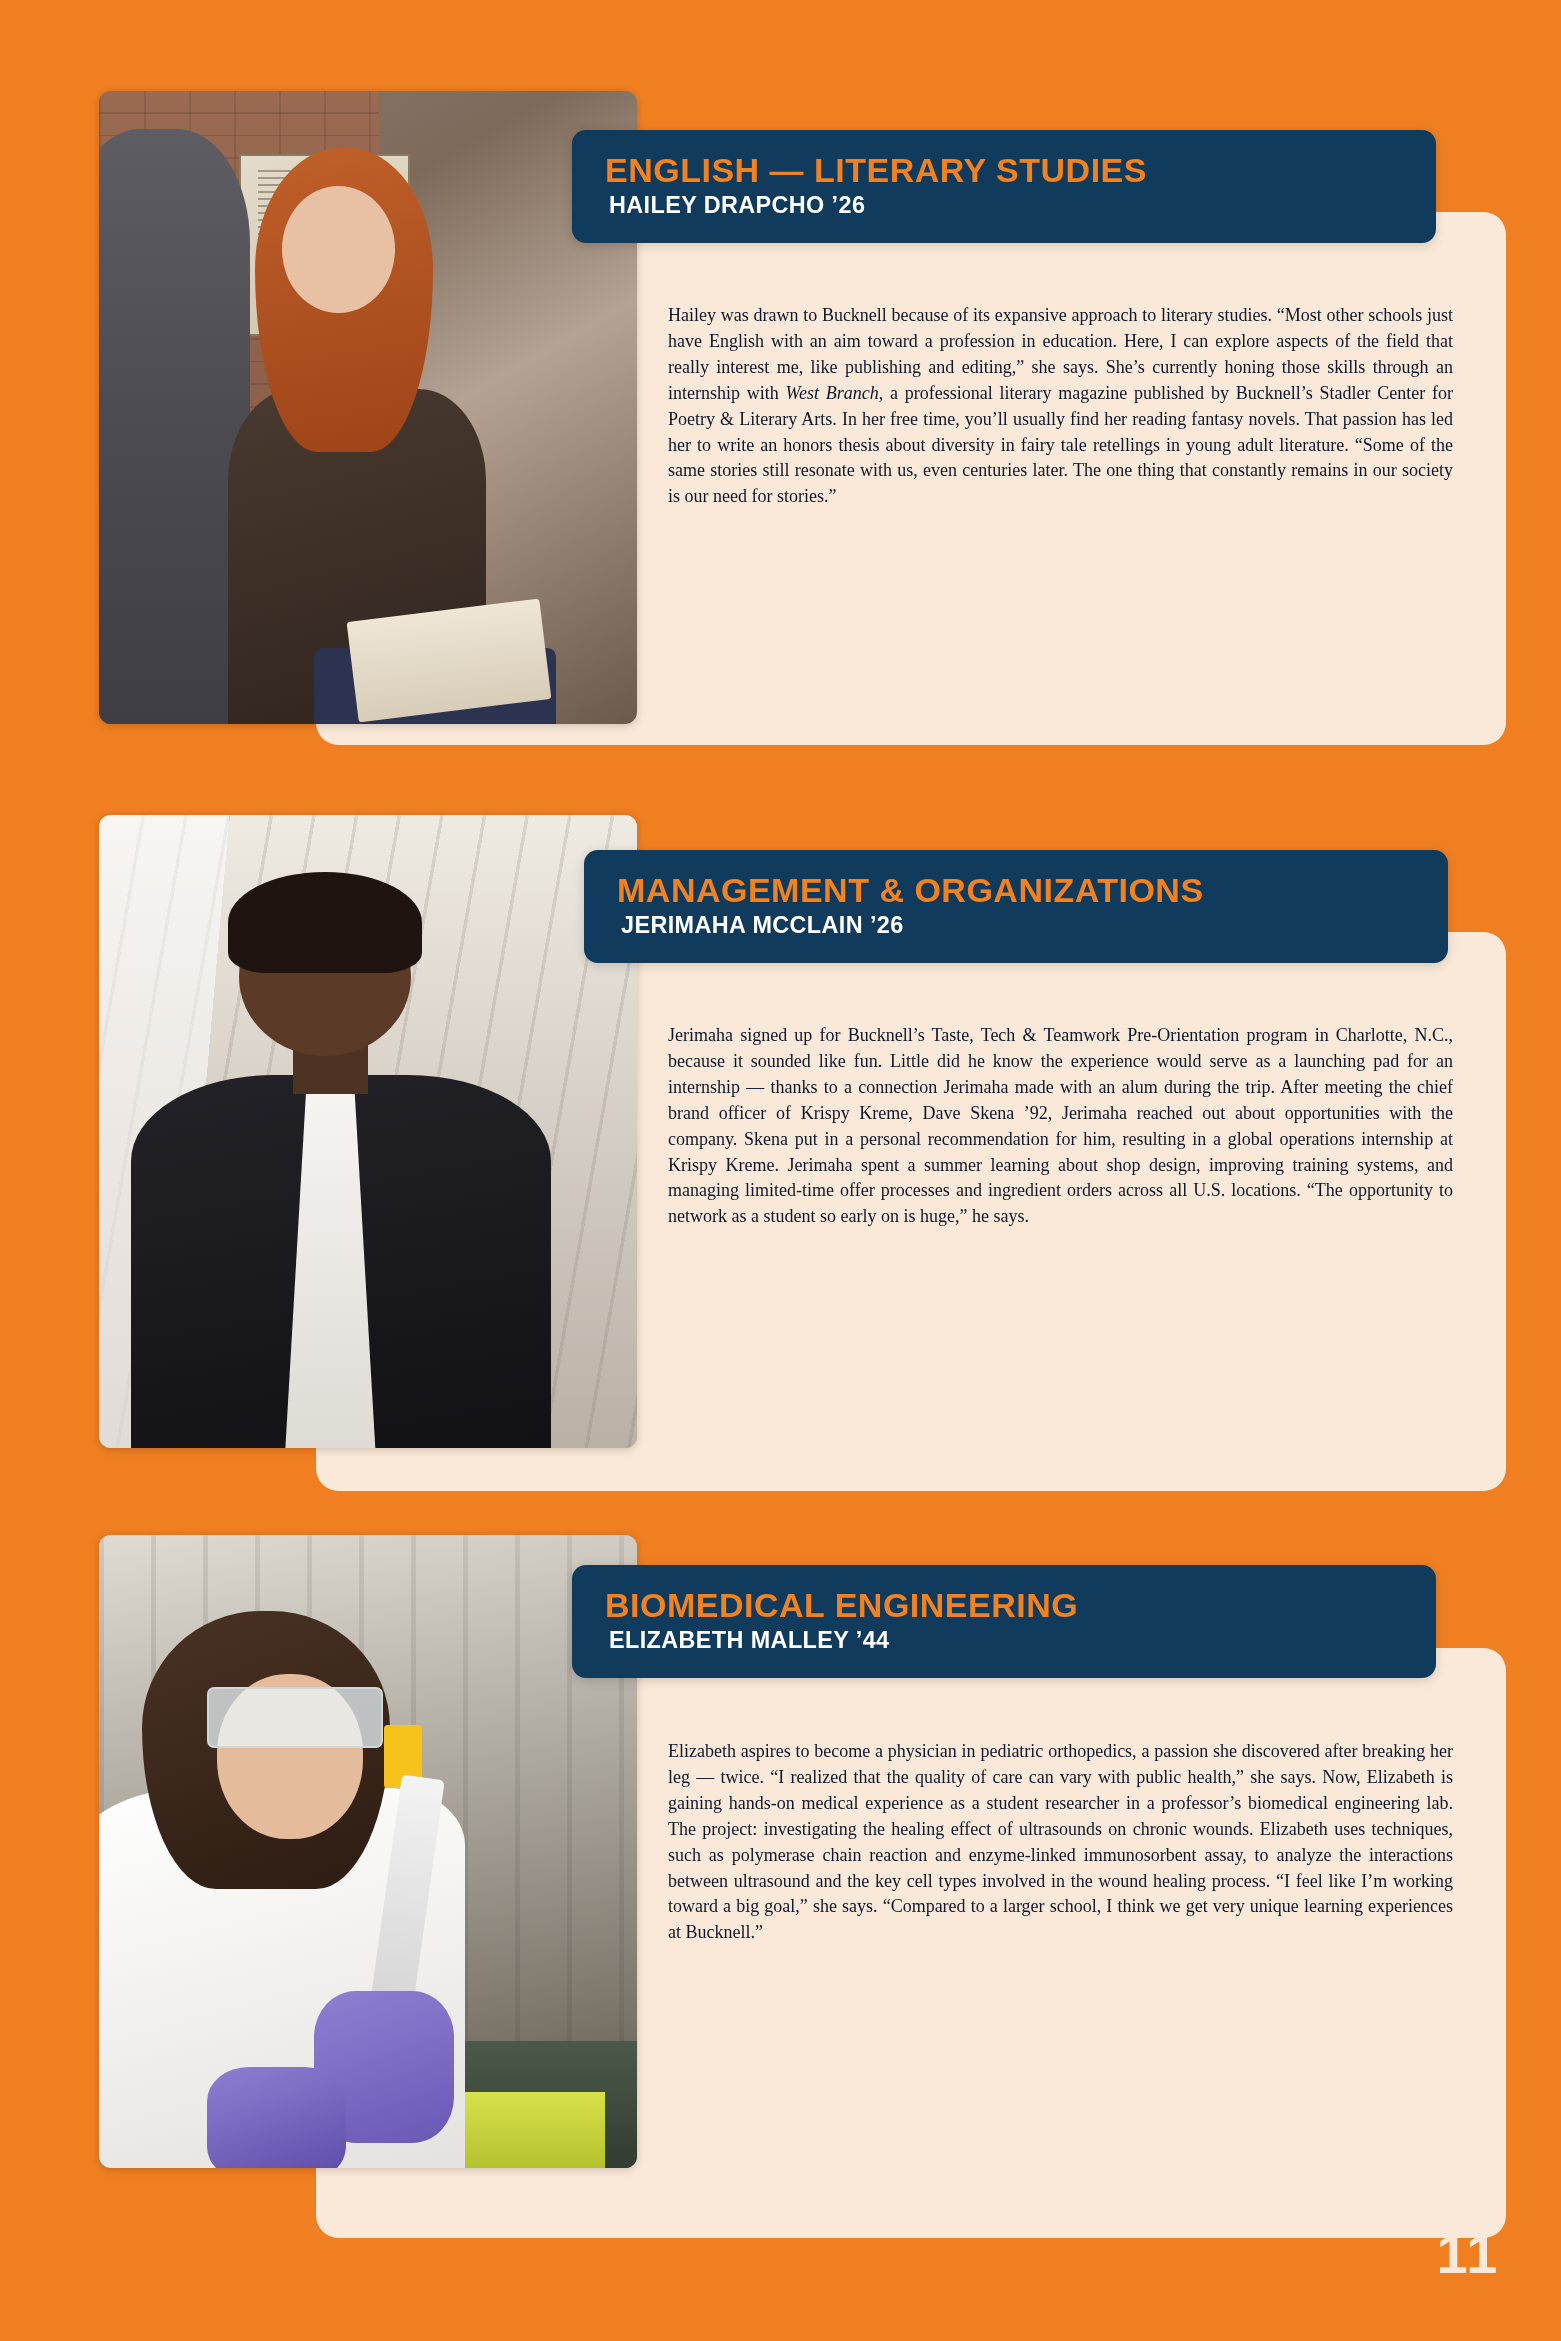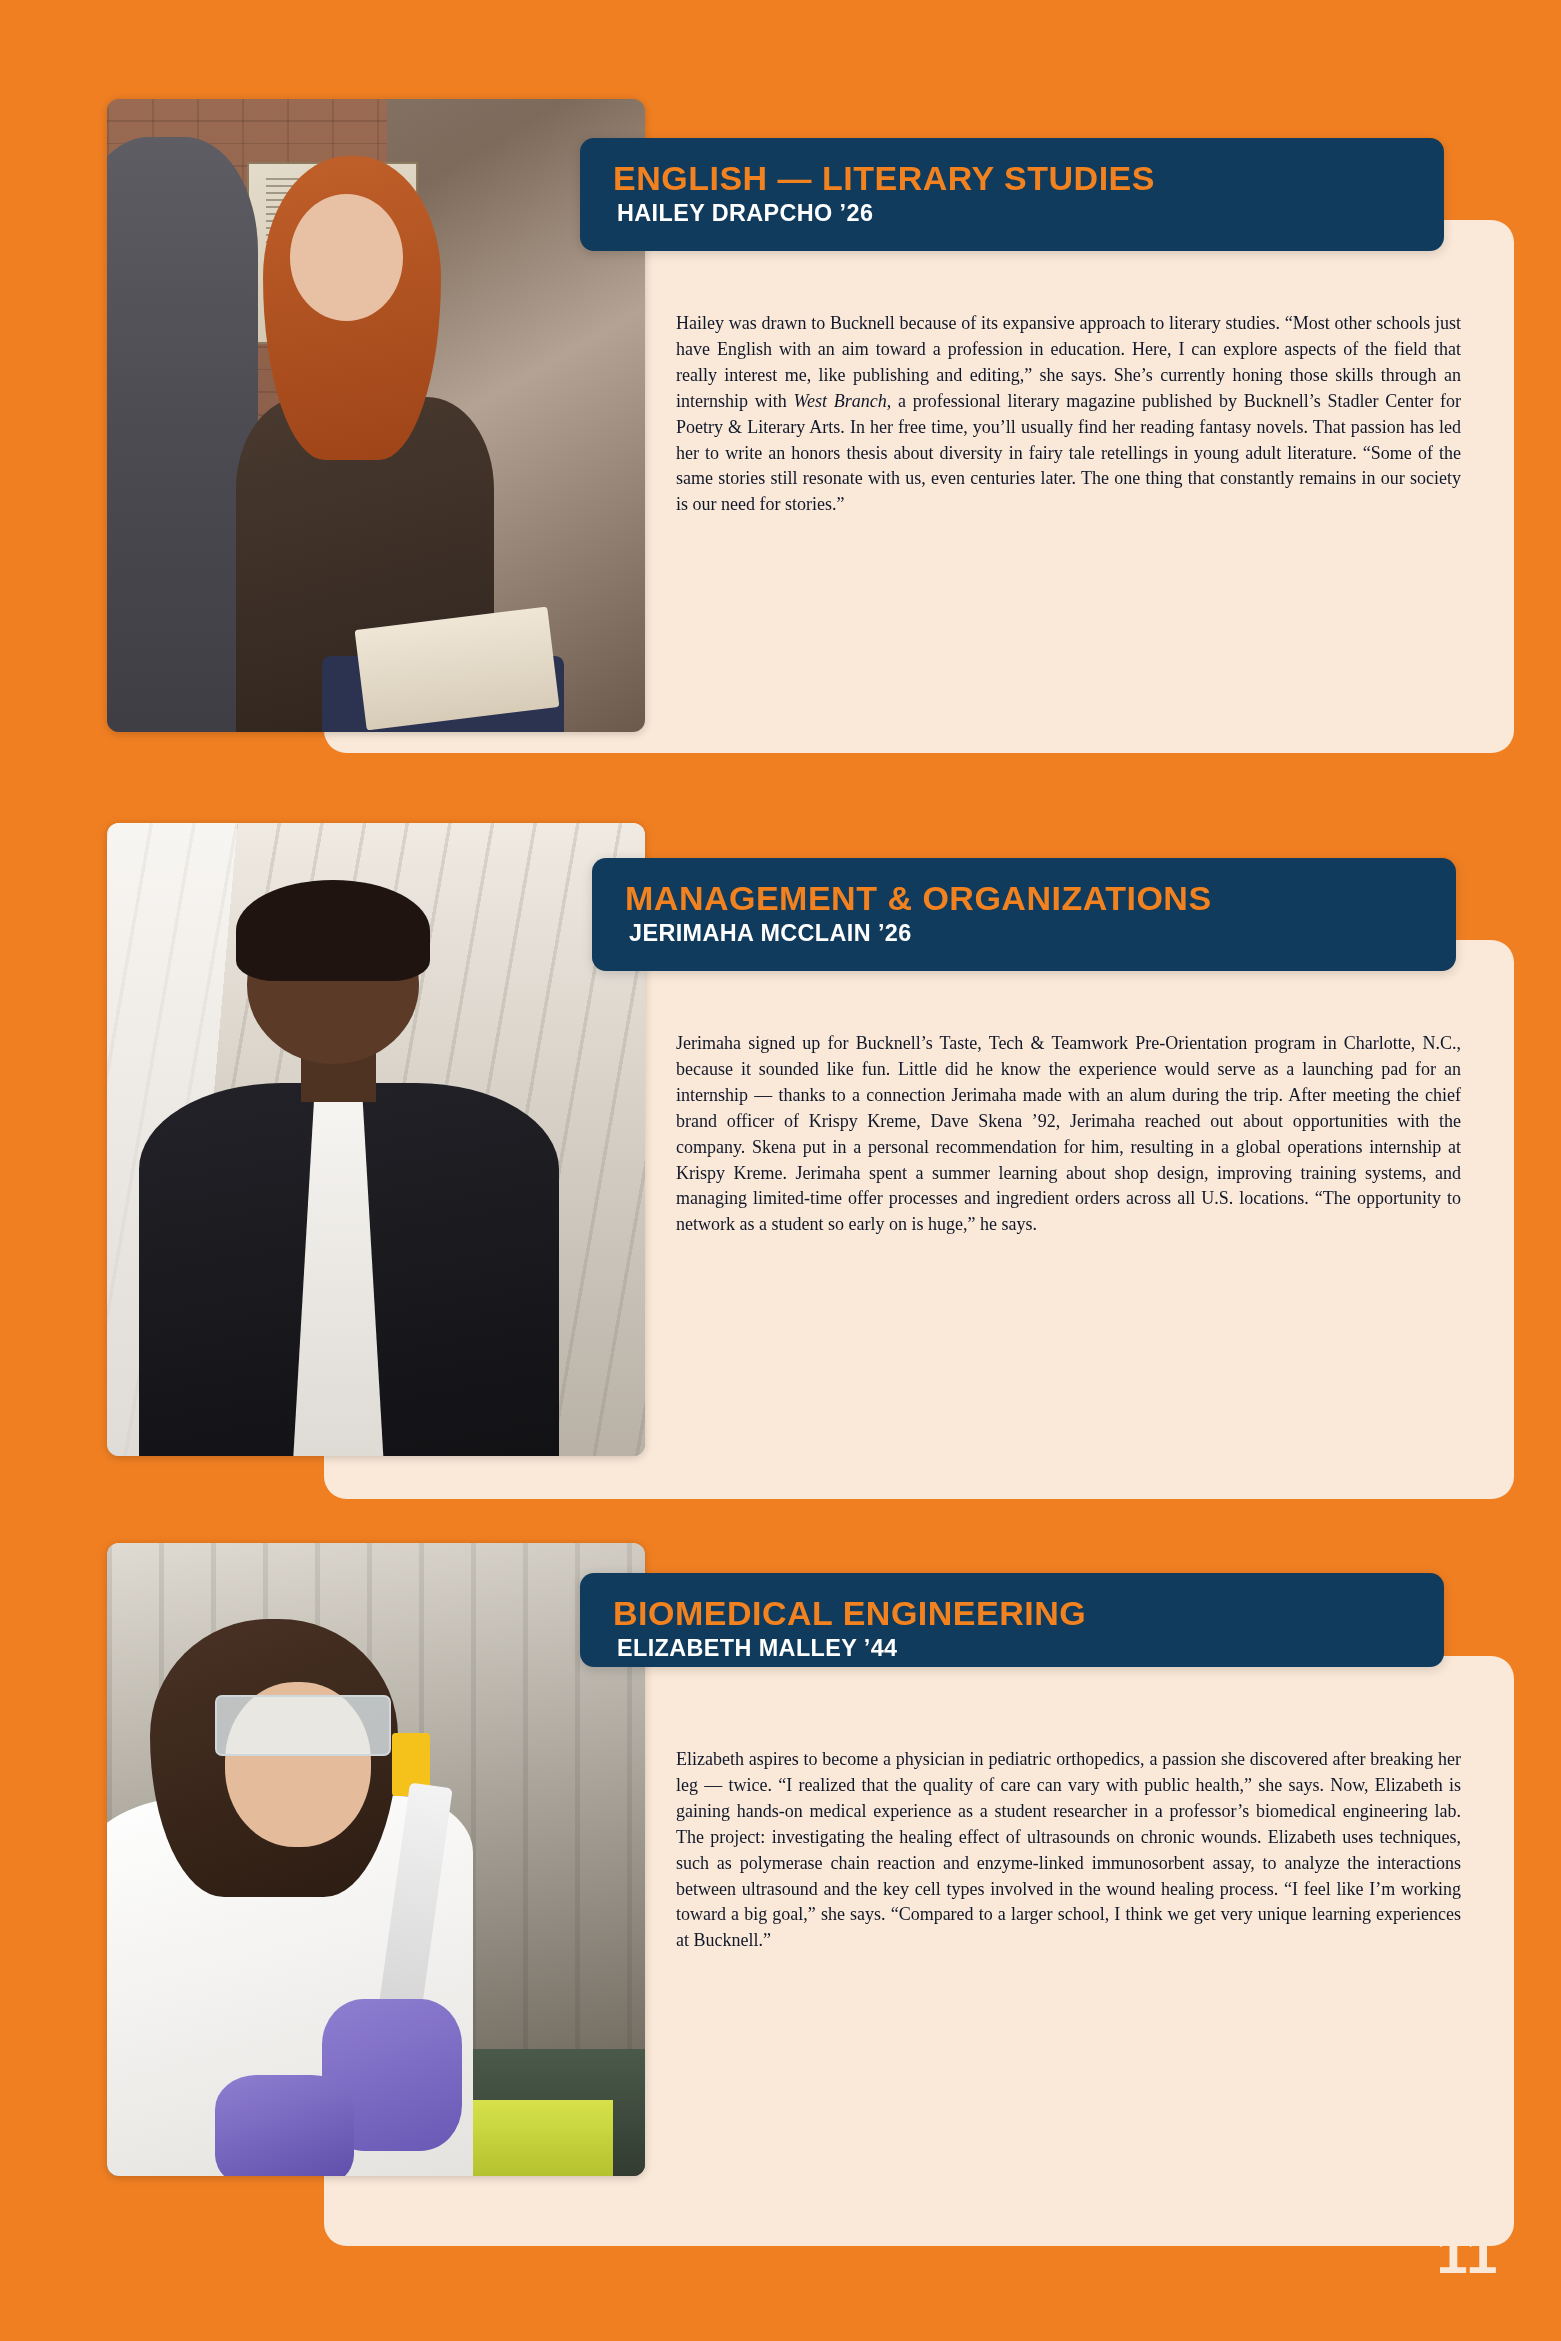--- a/index.html
+++ b/index.html
@@ -12,21 +12,21 @@
     background: #F07F22;
     font-family: "Liberation Sans", sans-serif;
     position: relative;
     overflow: hidden;
   }
   .page {
     position: relative;
     width: 1561px;
     height: 2342px;
     box-sizing: border-box;
-    padding: 12px;
+    padding: 4px;
   }
 
   
   .profile {
     position: relative;
     width: 1561px;
     box-sizing: border-box;
   }
 
   .card-body {
@@ -293,21 +293,21 @@
         <div class="hair"></div>
         <div class="face"></div>
         <div class="goggles"></div>
         <div class="tip"></div>
         <div class="pipette"></div>
         <div class="glove"></div>
         <div class="glove2"></div>
       </div>
     </div>
 
-    <div class="header-box" style="left:568px; top:1561px; width:864px; height:94px;">
+    <div class="header-box" style="left:568px; top:1561px; width:864px; height:113px;">
       <p class="major">BIOMEDICAL ENGINEERING</p>
       <p class="student">ELIZABETH MALLEY ’44</p>
     </div>
 
     <div class="bodytext" style="left:664px; top:1735px; width:785px;">Elizabeth aspires to become a physician in pediatric orthopedics, a passion she discovered after breaking her leg — twice. “I realized that the quality of care can vary with public health,” she says. Now, Elizabeth is gaining hands-on medical experience as a student researcher in a  professor’s biomedical engineering lab. The project: investigating the healing effect of ultrasounds on chronic wounds. Elizabeth uses techniques, such as polymerase chain reaction and enzyme-linked immunosorbent assay, to analyze the interactions between ultrasound and the key cell types involved in the wound healing process.  “I feel like I’m working toward a big goal,” she says. “Compared to a larger school, I think we get very unique learning experiences at Bucknell.”</div>
   </div>
 
   <div class="page-number">11</div>
 </div>
 

